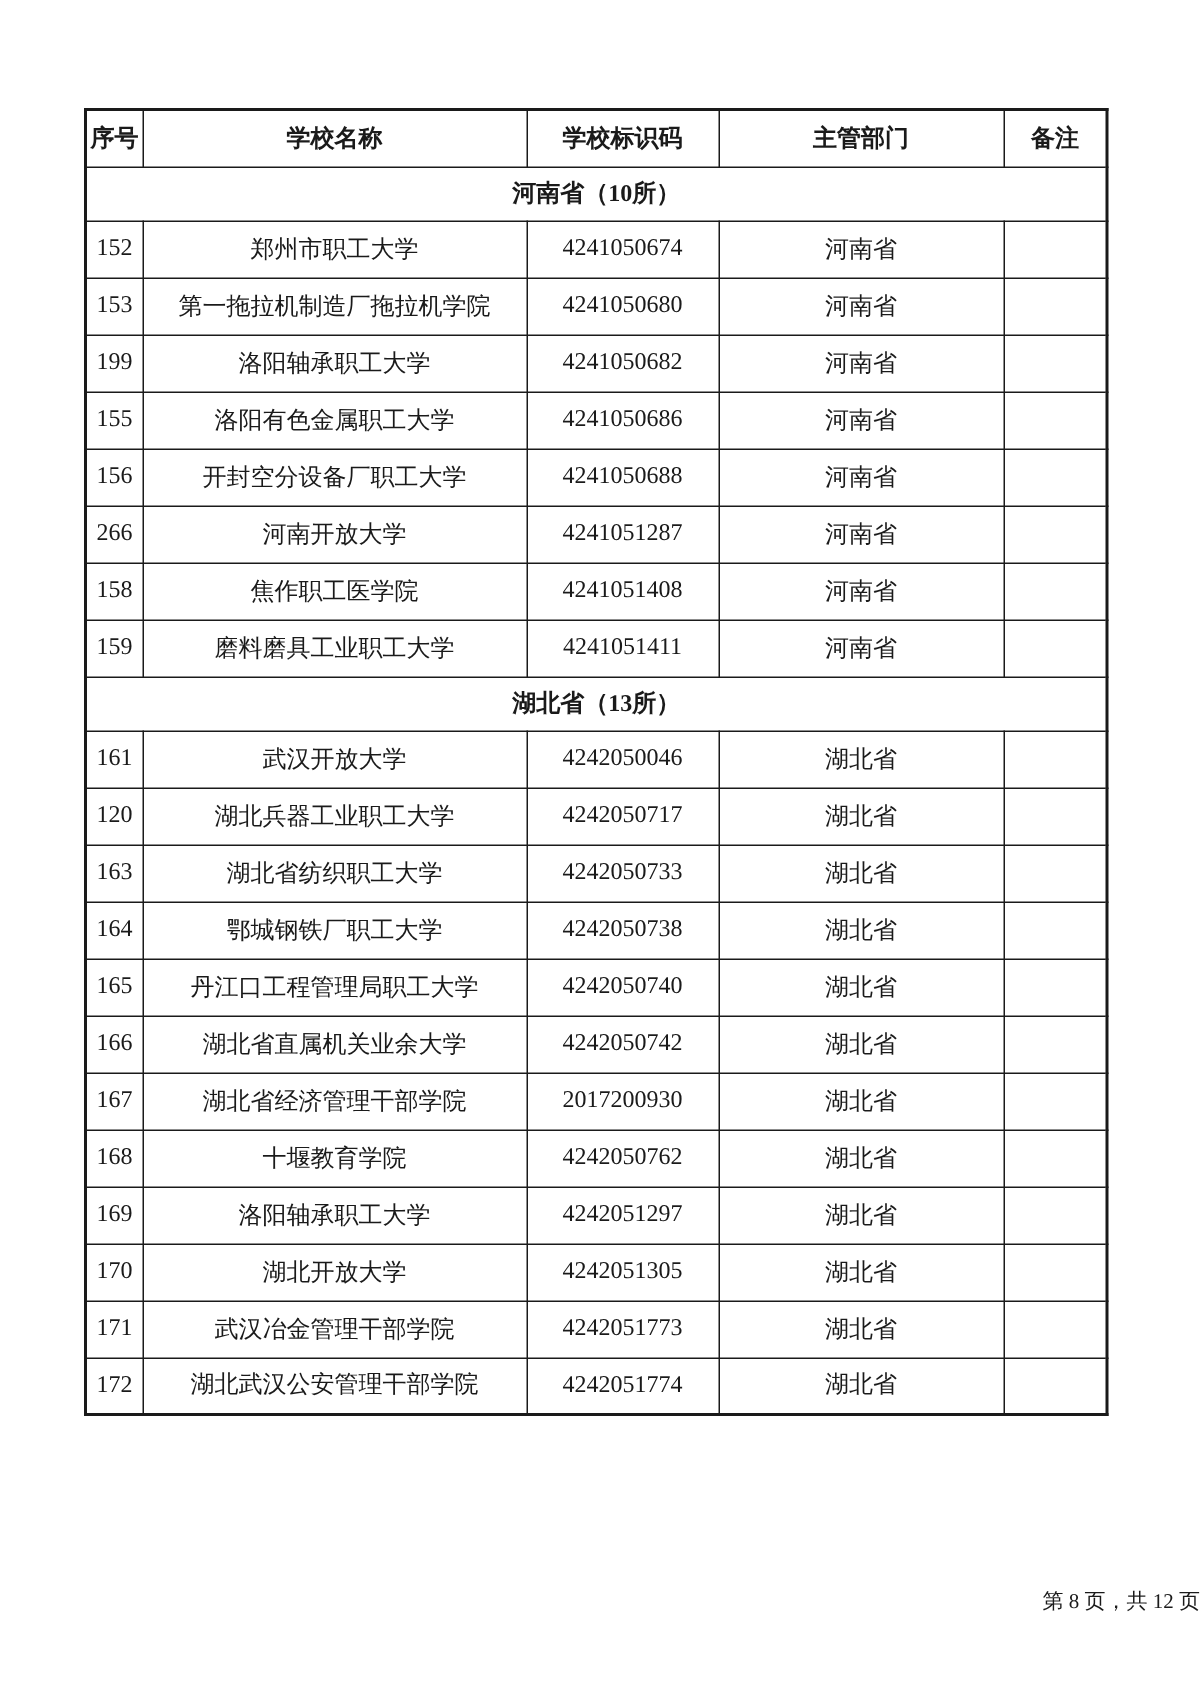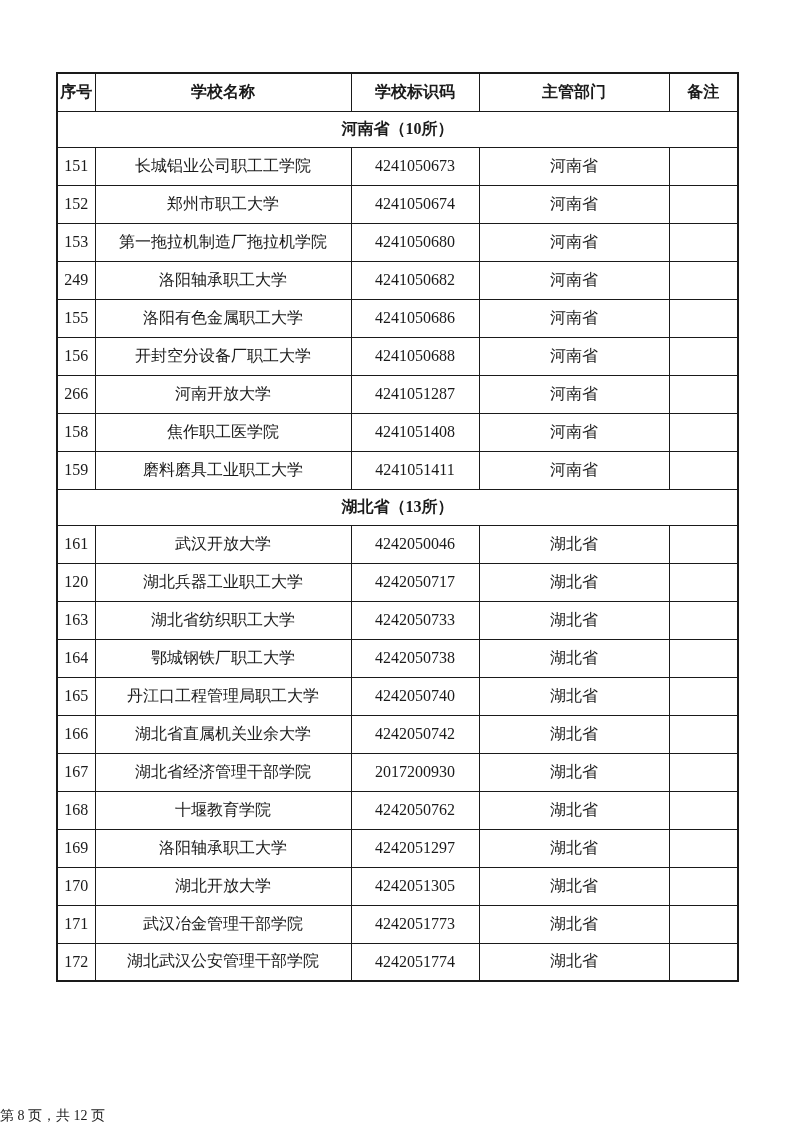--- a/index.html
+++ b/index.html
@@ -48,24 +48,23 @@
     text-align: left;
     font-weight: bold;
     padding-left: 5px;
     margin-top: 28px;
   }
   td.cell { height: 38px; }
   .footer {
     position: absolute;
     left: 0; top: 1059px;
     width: 800px;
-    text-align: left;
+    text-align: right;
     font-size: 14px;
     color: var(--text);
-    margin-top: 48px;
   }
 </style>
 </head>
 <body>
 
 <div class="page">
 
   <table class="school-table">
     <colgroup>
       <col style="width:38px">
@@ -81,42 +80,35 @@
         <th>学校标识码</th>
         <th>主管部门</th>
         <th>备注</th>
       </tr>
     </thead>
     <tbody>
         <tr>
           <td colspan="5" class="section">河南省（10所）</td>
         </tr>
         <tr>
-          <td class="cell">151</td>
-          <td class="cell">长城铝业公司职工工学院</td>
-          <td class="cell">4241050673</td>
-          <td class="cell">河南省</td>
-          <td class="cell"></td>
-        </tr>
-        <tr>
           <td class="cell">152</td>
           <td class="cell">郑州市职工大学</td>
           <td class="cell">4241050674</td>
           <td class="cell">河南省</td>
           <td class="cell"></td>
         </tr>
         <tr>
           <td class="cell">153</td>
           <td class="cell">第一拖拉机制造厂拖拉机学院</td>
           <td class="cell">4241050680</td>
           <td class="cell">河南省</td>
           <td class="cell"></td>
         </tr>
         <tr>
-          <td class="cell">249</td>
+          <td class="cell">199</td>
           <td class="cell">洛阳轴承职工大学</td>
           <td class="cell">4241050682</td>
           <td class="cell">河南省</td>
           <td class="cell"></td>
         </tr>
         <tr>
           <td class="cell">155</td>
           <td class="cell">洛阳有色金属职工大学</td>
           <td class="cell">4241050686</td>
           <td class="cell">河南省</td>

